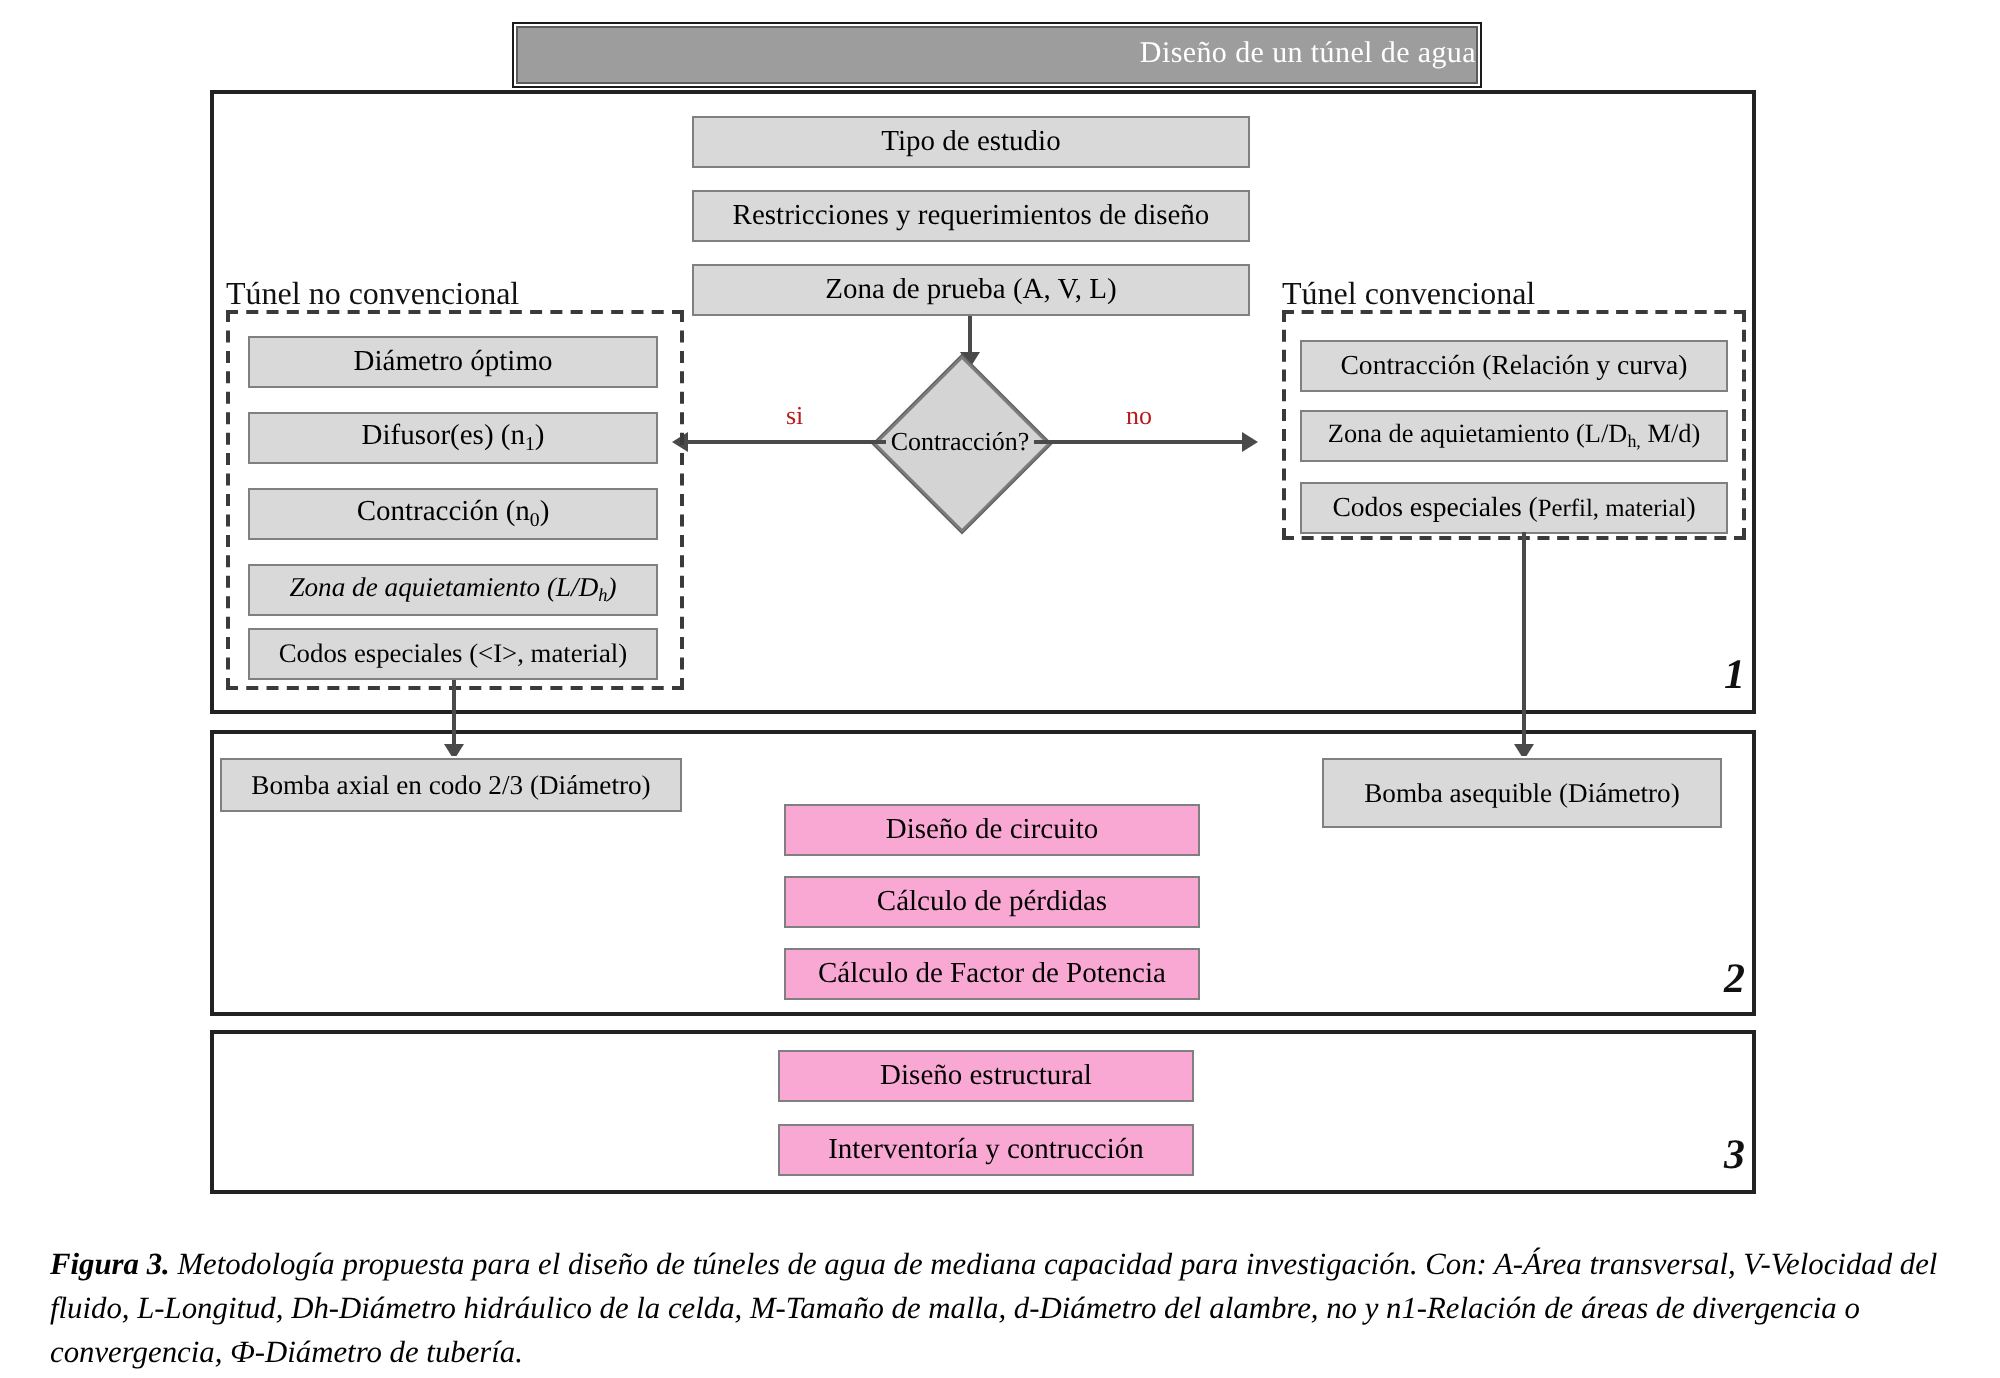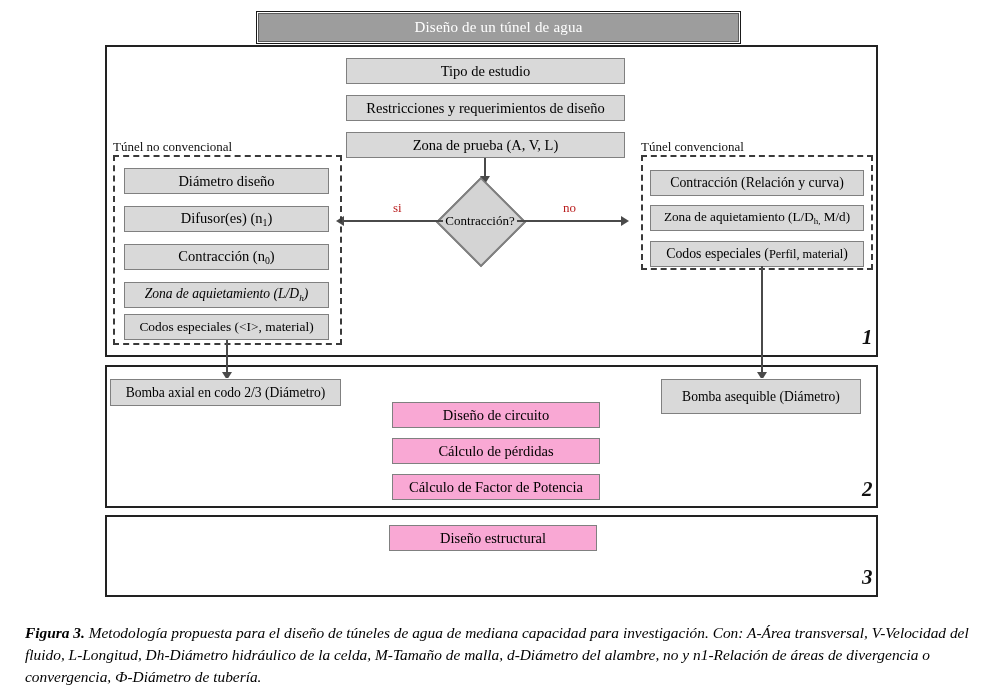--- a/index.html
+++ b/index.html
@@ -17,33 +17,33 @@
        font-family:"Liberation Serif",serif;
        font-size:14.5px;line-height:1;text-align:center;
        white-space:nowrap;}
   .box.lite{background:#f9a8d4;}
 
   
   #title-bar{position:absolute;left:258px;top:13px;width:481px;height:29px;
       box-sizing:border-box;background:#9d9d9d;
       border:1px solid #5c5c5c; outline:1px solid #ffffff;
       box-shadow:0 0 0 2px #1a1a1a;
-      display:flex;align-items:center;justify-content:center;
+      display:flex;align-items:center;justify-content:flex-end;
       color:#ffffff;font-size:15px;letter-spacing:.2px;}
 
   
   .section{position:absolute;box-sizing:border-box;
       border:2px solid #222;background:transparent;}
   .section-num{position:absolute;font-style:italic;font-weight:700;
       font-size:21px;font-family:"Liberation Serif",serif;color:#111;}
 
   
   .dashed{position:absolute;box-sizing:border-box;
       border:2px dashed #3a3a3a;background:transparent;}
-  .grp-label{position:absolute;font-size:13px;
+  .grp-label{position:absolute;font-size:16px;
       font-family:"Liberation Serif",serif;color:#111;white-space:nowrap;}
 
   
   #diamond-wrap{position:absolute;left:441px;top:182px;width:78px;height:78px;}
   #diamond{position:absolute;left:9px;top:9px;width:60px;height:60px;
       background:#d4d4d4;border:1px solid #7a7a7a;
       box-shadow:0 0 0 1px #5f5f5f;
       transform:rotate(45deg);}
   #diamond-label{position:absolute;left:0;top:0;width:78px;height:78px;
       display:flex;align-items:center;justify-content:center;
@@ -114,21 +114,21 @@
   <div class="edge-label" style="left:393px;top:200px;">si</div>
 
   <div class="ln-h" style="left:517px;top:220px;width:105px;"></div>
   <div class="ar-right" style="left:621px;top:216px;"></div>
   <div class="edge-label" style="left:563px;top:200px;">no</div>
 
   <div class="grp-label" style="left:113px;top:139px;">Túnel no convencional</div>
   <div class="dashed" style="left:113px;top:155px;width:229px;height:190px;"></div>
 
   <div class="box" style="left:124px;top:168px;width:205px;height:26px;">
-    <span>Diámetro diseño</span>
+    <span>Diámetro óptimo</span>
   </div>
   <div class="box" style="left:124px;top:206px;width:205px;height:26px;">
     <span><span>Difusor(es) (n</span><sub>1</sub><span>)</span></span>
   </div>
   <div class="box" style="left:124px;top:244px;width:205px;height:26px;">
     <span><span>Contracción (n</span><sub>0</sub><span>)</span></span>
   </div>
   <div class="box" style="left:124px;top:282px;width:205px;height:26px;font-size:13.6px;font-style:italic;">
     <span><span>Zona de aquietamiento (L/D</span><sub>h</sub><span>)</span></span>
   </div>
@@ -168,18 +168,21 @@
   <div class="box lite" style="left:392px;top:438px;width:208px;height:26px;">
     <span>Cálculo de pérdidas</span>
   </div>
   <div class="box lite" style="left:392px;top:474px;width:208px;height:26px;">
     <span>Cálculo de Factor de Potencia</span>
   </div>
 
   <div class="box lite" style="left:389px;top:525px;width:208px;height:26px;">
     <span>Diseño estructural</span>
   </div>
+  <div class="box lite" style="left:389px;top:562px;width:208px;height:26px;">
+    <span>Interventoría y contrucción</span>
+  </div>
 
   <div id="caption">
     <b>Figura 3.</b><span> Metodología propuesta para el diseño de túneles de agua de mediana capacidad para investigación. Con: A-Área transversal, V-Velocidad del fluido, L-Longitud, Dh-Diámetro hidráulico de la celda, M-Tamaño de malla, d-Diámetro del alambre, no y n1-Relación de áreas de divergencia o convergencia, Ф-Diámetro de tubería.</span>
   </div>
 
 </div>
 
 </body></html>

